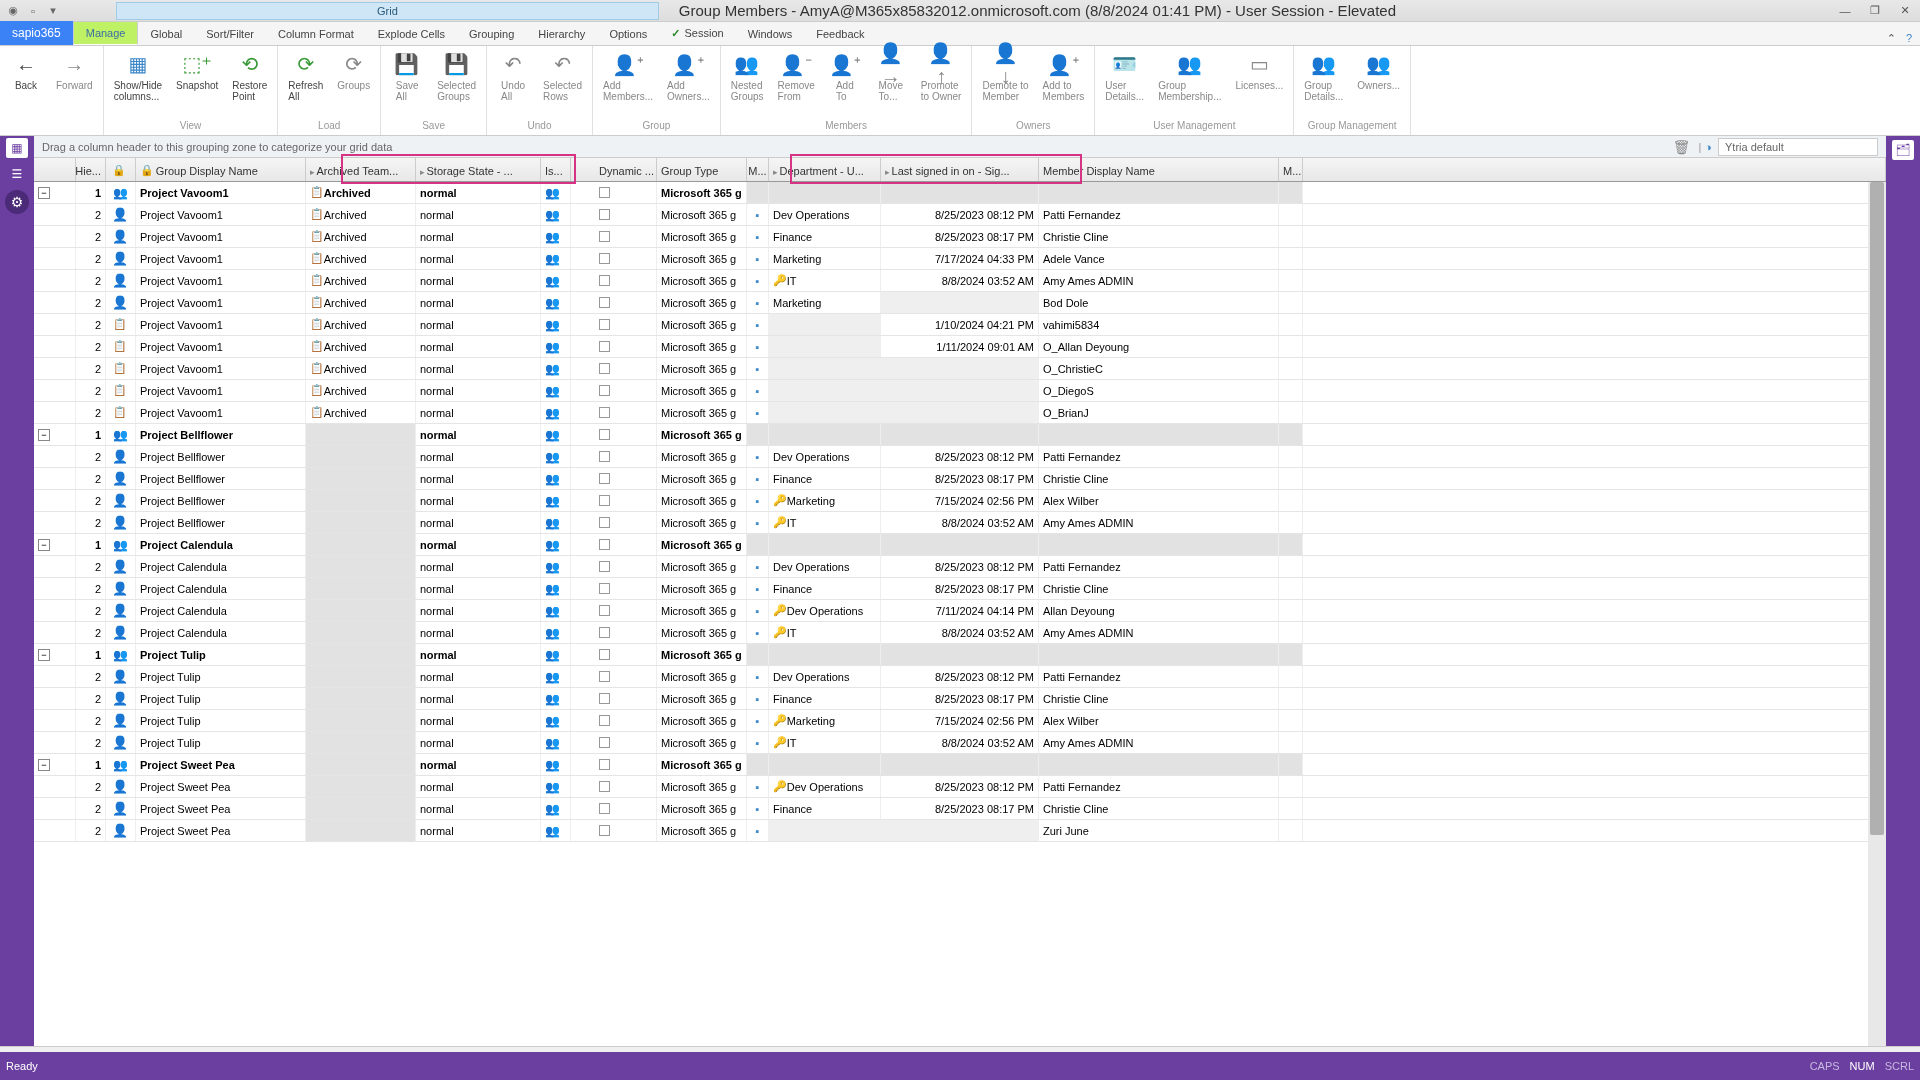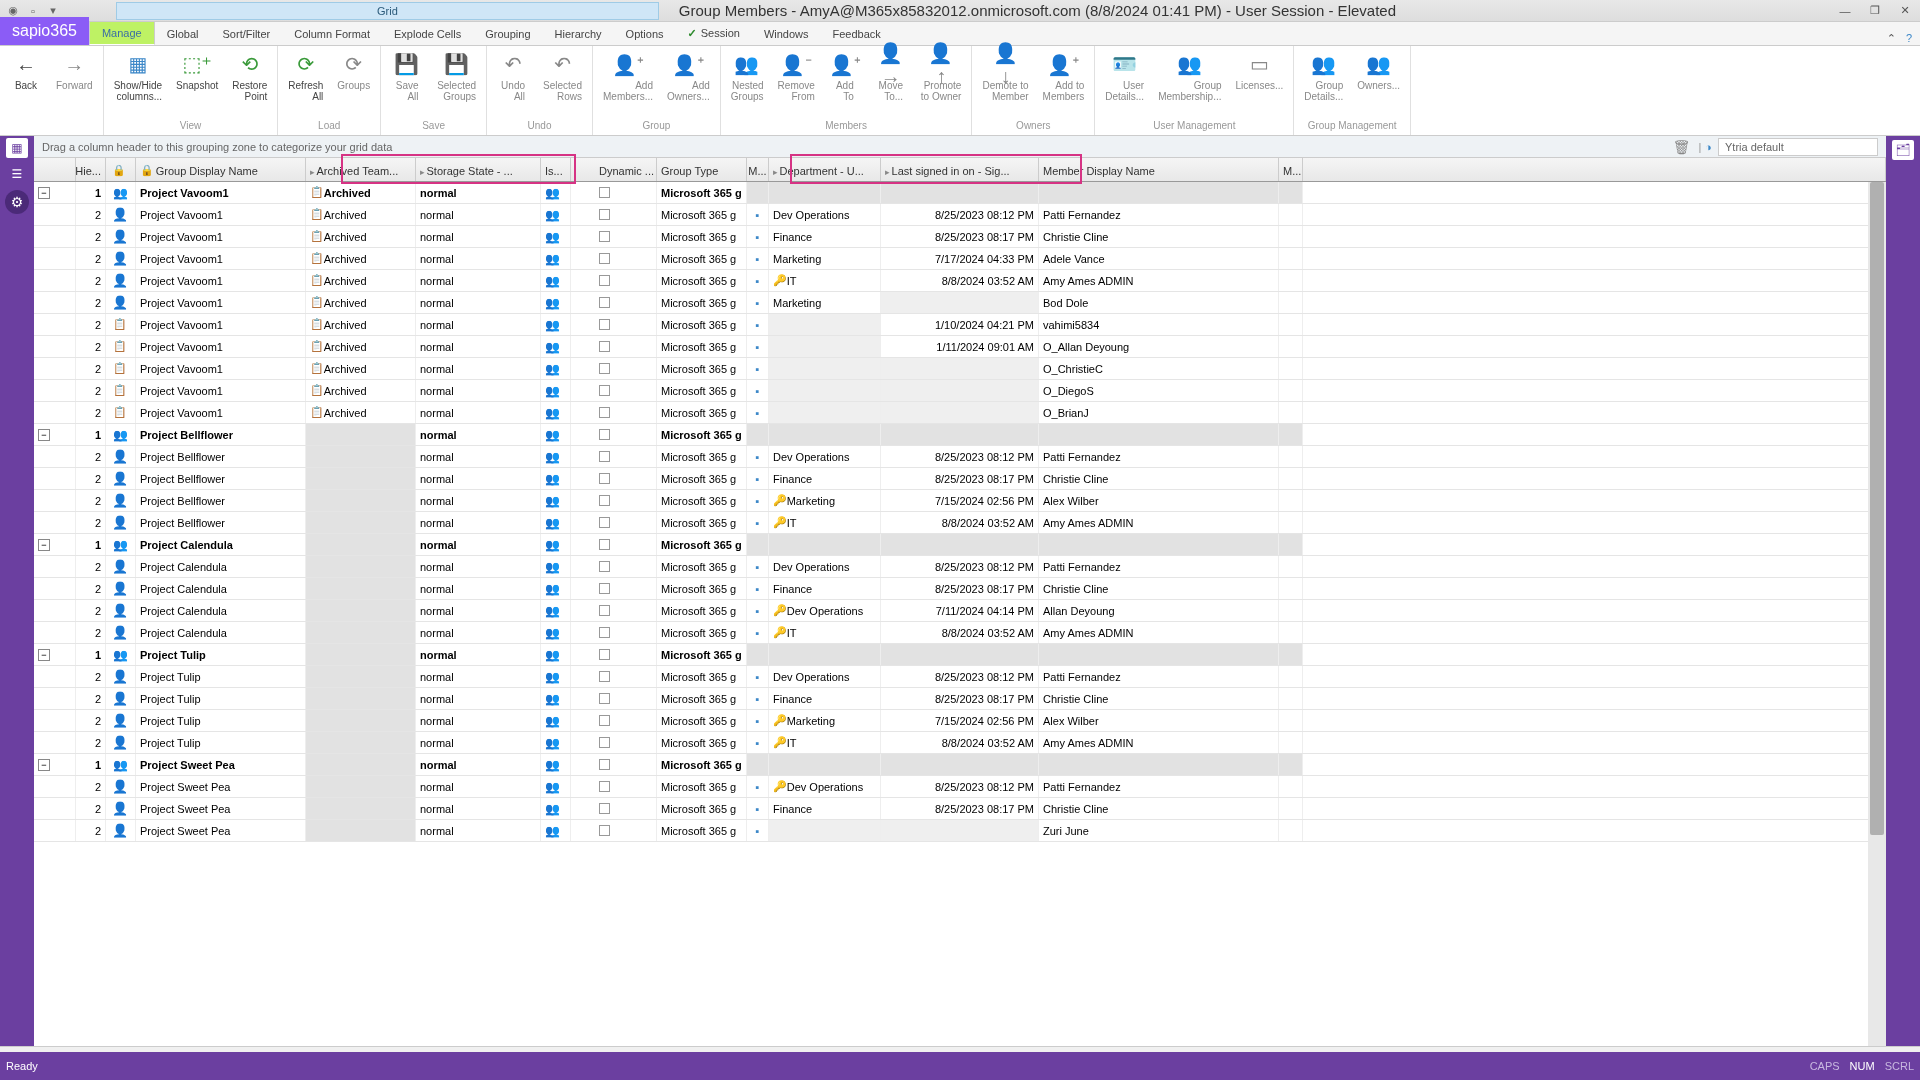--- a/index.html
+++ b/index.html
@@ -9,34 +9,34 @@
 .titlebar { height: 22px; background: linear-gradient(#e8e8e8,#ddd); display: flex; align-items: center; border-bottom: 1px solid #ccc; }
 .titlebar .quick { display:flex; gap:6px; padding:0 6px; }
 .titlebar .quick span { width:14px; height:14px; display:inline-flex; align-items:center; justify-content:center; color:#666; }
 .tab-grid { background:#cfe6f7; color:#2b5a7a; padding:2px 260px 2px 260px; border:1px solid #9fcbe6; margin-left:50px; font-size:11px; text-align:center; flex:0 0 auto; }
 .titlebar .title { flex:1; text-align:left; color:#333; padding-left:20px; font-size:15px; }
 .win-btns { display:flex; gap:0; }
 .win-btns span { width:30px; height:20px; display:flex; align-items:center; justify-content:center; color:#555; }
 
 
 .ribbon-tabs { height:24px; display:flex; align-items:flex-end; border-bottom:1px solid #ccc; background:#f5f5f5; }
-.app-tab { background:#8b5cf6; color:#fff; padding:5px 12px; font-size:16px; }
+.app-tab { background:#3b82f6; color:#fff; padding:5px 12px; font-size:12px; }
 .rtab { padding:5px 12px; color:#444; cursor:pointer; font-size:11px; }
 .rtab.active { background:#bef264; border:1px solid #ccc; border-bottom:1px solid #fff; color:#3b6ea5; }
 .rtab .check { color:#2e8b2e; font-weight:bold; margin-right:4px; }
 .ribbon-right { margin-left:auto; display:flex; gap:10px; padding:0 8px; color:#555; }
 
 
 .ribbon-body { height:90px; background:#fff; border-bottom:1px solid #ccc; display:flex; }
 .rgroup { border-right:1px solid #e0e0e0; display:flex; flex-direction:column; padding:2px 4px; }
 .rgroup .items { display:flex; flex:1; align-items:flex-start; gap:2px; }
 .rbtn { display:flex; flex-direction:column; align-items:center; justify-content:flex-start; padding:2px 6px; color:#888; min-width:44px; text-align:center; }
 .rbtn.enabled { color:#444; }
 .rbtn .ico { width:32px; height:28px; display:flex; align-items:center; justify-content:center; font-size:20px; margin-bottom:2px; }
-.rbtn .lbl { font-size:10px; line-height:11px; text-align:right; white-space:pre-line; }
+.rbtn .lbl { font-size:10px; line-height:11px; text-align:left; white-space:pre-line; }
 .rgroup .glabel { text-align:center; font-size:10px; color:#999; padding:2px 0; }
 
 
 .workarea { position:absolute; top:136px; bottom:28px; left:0; right:0; display:flex; }
 .left-rail { width:34px; background:#6b3fa0; display:flex; flex-direction:column; align-items:center; padding-top:2px; gap:6px; }
 .left-rail .sq { width:22px; height:20px; background:#fff; display:flex; align-items:center; justify-content:center; color:#6b3fa0; font-size:12px; border-radius:2px; }
 .left-rail .gear { width:24px; height:24px; background:#4b2a78; border-radius:50%; color:#fff; display:flex; align-items:center; justify-content:center; font-size:14px; }
 .right-rail { width:34px; background:#6b3fa0; display:flex; flex-direction:column; align-items:center; padding-top:4px; }
 .right-rail .sq { width:22px; height:20px; background:#fff; display:flex; align-items:center; justify-content:center; color:#6b3fa0; font-size:12px; border-radius:2px; }
 

